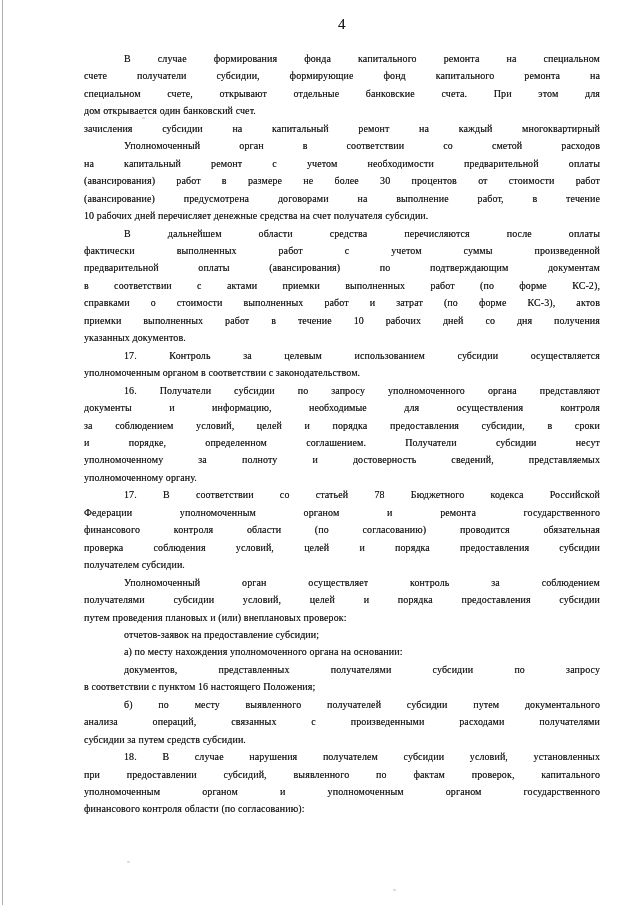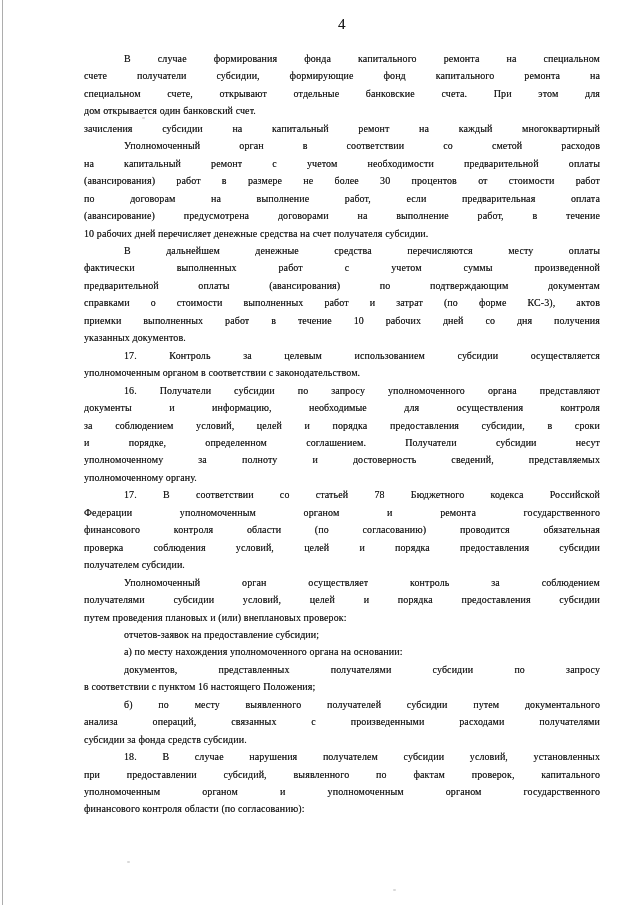--- a/index.html
+++ b/index.html
@@ -72,28 +72,28 @@
         <div class="line first">В случае формирования фонда капитального ремонта на специальном</div>
         <div class="line">счете получатели субсидии, формирующие фонд капитального ремонта на</div>
         <div class="line">специальном счете, открывают отдельные банковские счета. При этом для</div>
         <div class="line last">дом открывается один банковский счет.</div>
         <div class="line">зачисления субсидии на капитальный ремонт на каждый многоквартирный</div>
       </div>
       <div class="para">
         <div class="line first">Уполномоченный орган в соответствии со сметой расходов</div>
         <div class="line">на капитальный ремонт с учетом необходимости предварительной оплаты</div>
         <div class="line">(авансирования) работ в размере не более 30 процентов от стоимости работ</div>
-        <div class="line">по договорам на выполнение работ, если предварительная оплата</div>
         <div class="line">(авансирование) предусмотрена договорами на выполнение работ, в течение</div>
         <div class="line last">10 рабочих дней перечисляет денежные средства на счет получателя субсидии.</div>
       </div>
       <div class="para">
-        <div class="line first">В дальнейшем денежные средства перечисляются месту оплаты</div>
+        <div class="line first">В дальнейшем области средства перечисляются после оплаты</div>
         <div class="line">фактически выполненных работ с учетом суммы произведенной</div>
         <div class="line">предварительной оплаты (авансирования) по подтверждающим документам</div>
+        <div class="line">в соответствии с актами приемки выполненных работ (по форме КС-2),</div>
         <div class="line">справками о стоимости выполненных работ и затрат (по форме КС-3), актов</div>
         <div class="line">приемки выполненных работ в течение 10 рабочих дней со дня получения</div>
         <div class="line last">указанных документов.</div>
       </div>
       <div class="para">
         <div class="line first">17. Контроль за целевым использованием субсидии осуществляется</div>
         <div class="line last">уполномоченным органом в соответствии с законодательством.</div>
       </div>
       <div class="para">
         <div class="line first">16. Получатели субсидии по запросу уполномоченного органа представляют</div>
@@ -121,21 +121,21 @@
       <div class="para">
         <div class="line first last">а) по месту нахождения уполномоченного органа на основании:</div>
       </div>
       <div class="para">
         <div class="line first">документов, представленных получателями субсидии по запросу</div>
         <div class="line last">в соответствии с пунктом 16 настоящего Положения;</div>
       </div>
       <div class="para">
         <div class="line first">б) по месту выявленного получателей субсидии путем документального</div>
         <div class="line">анализа операций, связанных с произведенными расходами получателями</div>
-        <div class="line last">субсидии за фонда средств субсидии.</div>
+        <div class="line last">субсидии за путем средств субсидии.</div>
       </div>
       <div class="para">
         <div class="line first">18. В случае нарушения получателем субсидии условий, установленных</div>
         <div class="line">при предоставлении субсидий, выявленного по фактам проверок, капитального</div>
         <div class="line">уполномоченным органом и уполномоченным органом государственного</div>
         <div class="line last">финансового контроля области (по согласованию):</div>
       </div>
     </div>
 
   <div class="speck" style="left:142px; top:117px;"></div>

